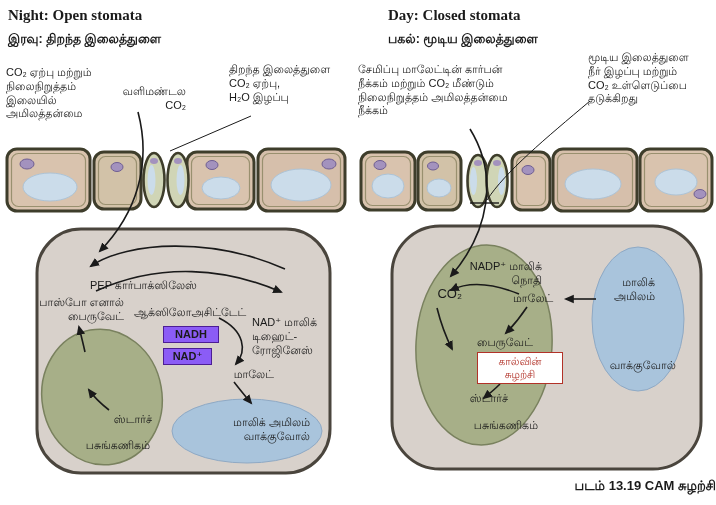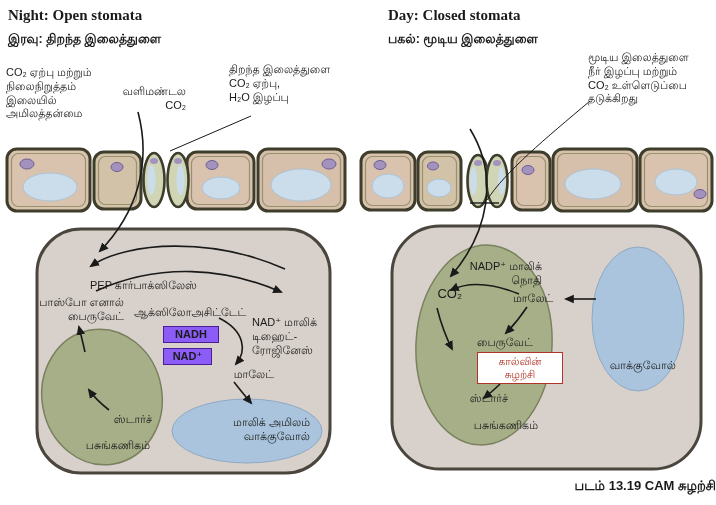--- a/index.html
+++ b/index.html
@@ -149,20 +149,24 @@
 
   <div class="lbl" style="left:6px;top:66px;width:112px">CO₂ ஏற்பு மற்றும்
 நிலைநிறுத்தம்
 இலையில்
 அமிலத்தன்மை</div>
   <div class="lbl ctr" style="left:106px;top:85px;width:80px">வளிமண்டல
 CO₂</div>
   <div class="lbl" style="left:229px;top:63px;width:118px">திறந்த இலைத்துளை
 CO₂ ஏற்பு,
 H₂O இழப்பு</div>
+  <div class="lbl" style="left:358px;top:63px;width:170px">சேமிப்பு மாலேட்டின் கார்பன்
+நீக்கம் மற்றும் CO₂ மீண்டும்
+நிலைநிறுத்தம் அமிலத்தன்மை
+நீக்கம்</div>
   <div class="lbl" style="left:588px;top:51px;width:124px">மூடிய இலைத்துளை
 நீர் இழப்பு மற்றும்
 CO₂ உள்ளெடுப்பை
 தடுக்கிறது</div>
 
   <div class="lbl" style="left:90px;top:279px;width:150px">PEP கார்பாக்ஸிலேஸ்</div>
   <div class="lbl ctr" style="left:36px;top:296px;width:88px">பாஸ்போ எனால்
 பைருவேட்</div>
   <div class="lbl" style="left:134px;top:306px;width:126px">ஆக்ஸிலோஅசிட்டேட்</div>
   <div class="tag" style="left:163px;top:326px;width:54px">NADH</div>
@@ -173,20 +177,22 @@
   <div class="lbl ctr" style="left:210px;top:368px;width:64px">மாலேட்</div>
   <div class="lbl ctr" style="left:184px;top:416px;width:126px">மாலிக் அமிலம்
 வாக்குவோல்</div>
   <div class="lbl ctr" style="left:94px;top:413px;width:58px">ஸ்டார்ச்</div>
   <div class="lbl ctr" style="left:52px;top:439px;width:98px">பசுங்கணிகம்</div>
 
   <div class="lbl ctr" style="left:442px;top:260px;width:100px">NADP⁺ மாலிக்
 நொதி</div>
   <div class="lbl ctr" style="left:418px;top:286px;width:44px;font-size:13px">CO₂</div>
   <div class="lbl" style="left:513px;top:292px;width:56px">மாலேட்</div>
+  <div class="lbl ctr" style="left:597px;top:276px;width:58px">மாலிக்
+அமிலம்</div>
   <div class="lbl ctr" style="left:600px;top:359px;width:76px">வாக்குவோல்</div>
   <div class="lbl" style="left:477px;top:336px;width:62px">பைருவேட்</div>
   <div class="calvin" style="left:477px;top:352px;width:54px">கால்வின்
 சுழற்சி</div>
   <div class="lbl ctr" style="left:452px;top:392px;width:56px">ஸ்டார்ச்</div>
   <div class="lbl ctr" style="left:440px;top:419px;width:98px">பசுங்கணிகம்</div>
 
   <div class="caption" style="top:478px">படம் 13.19  CAM சுழற்சி</div>
 
 </div>

